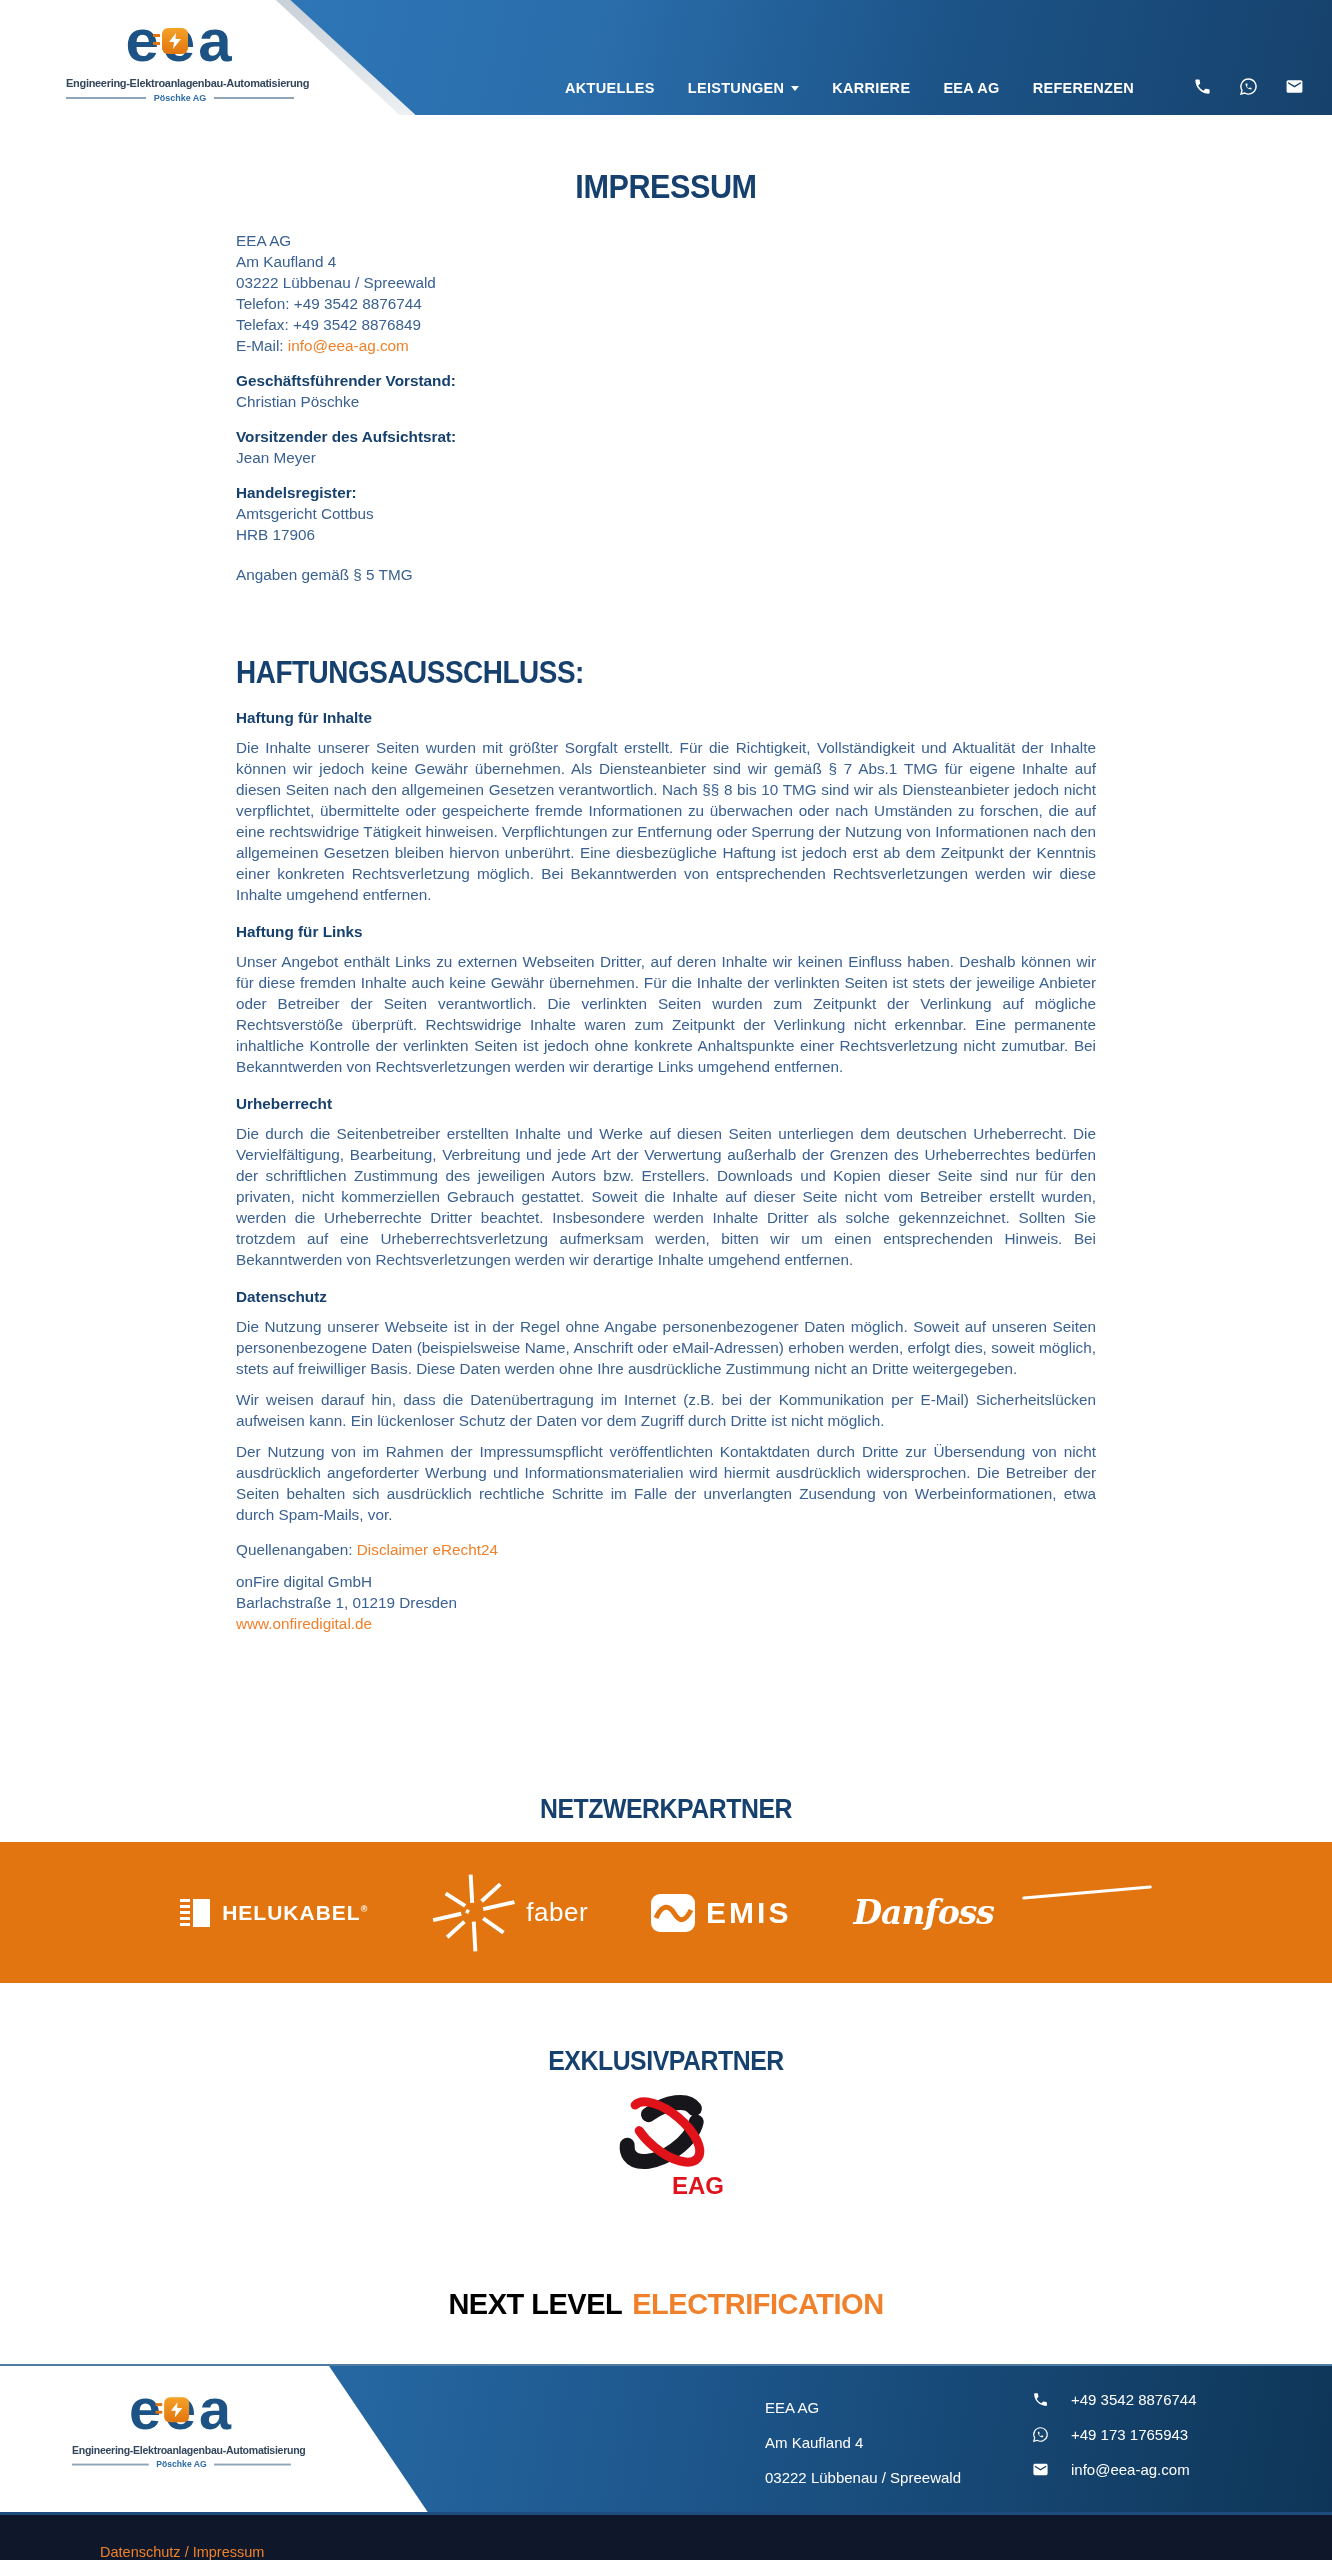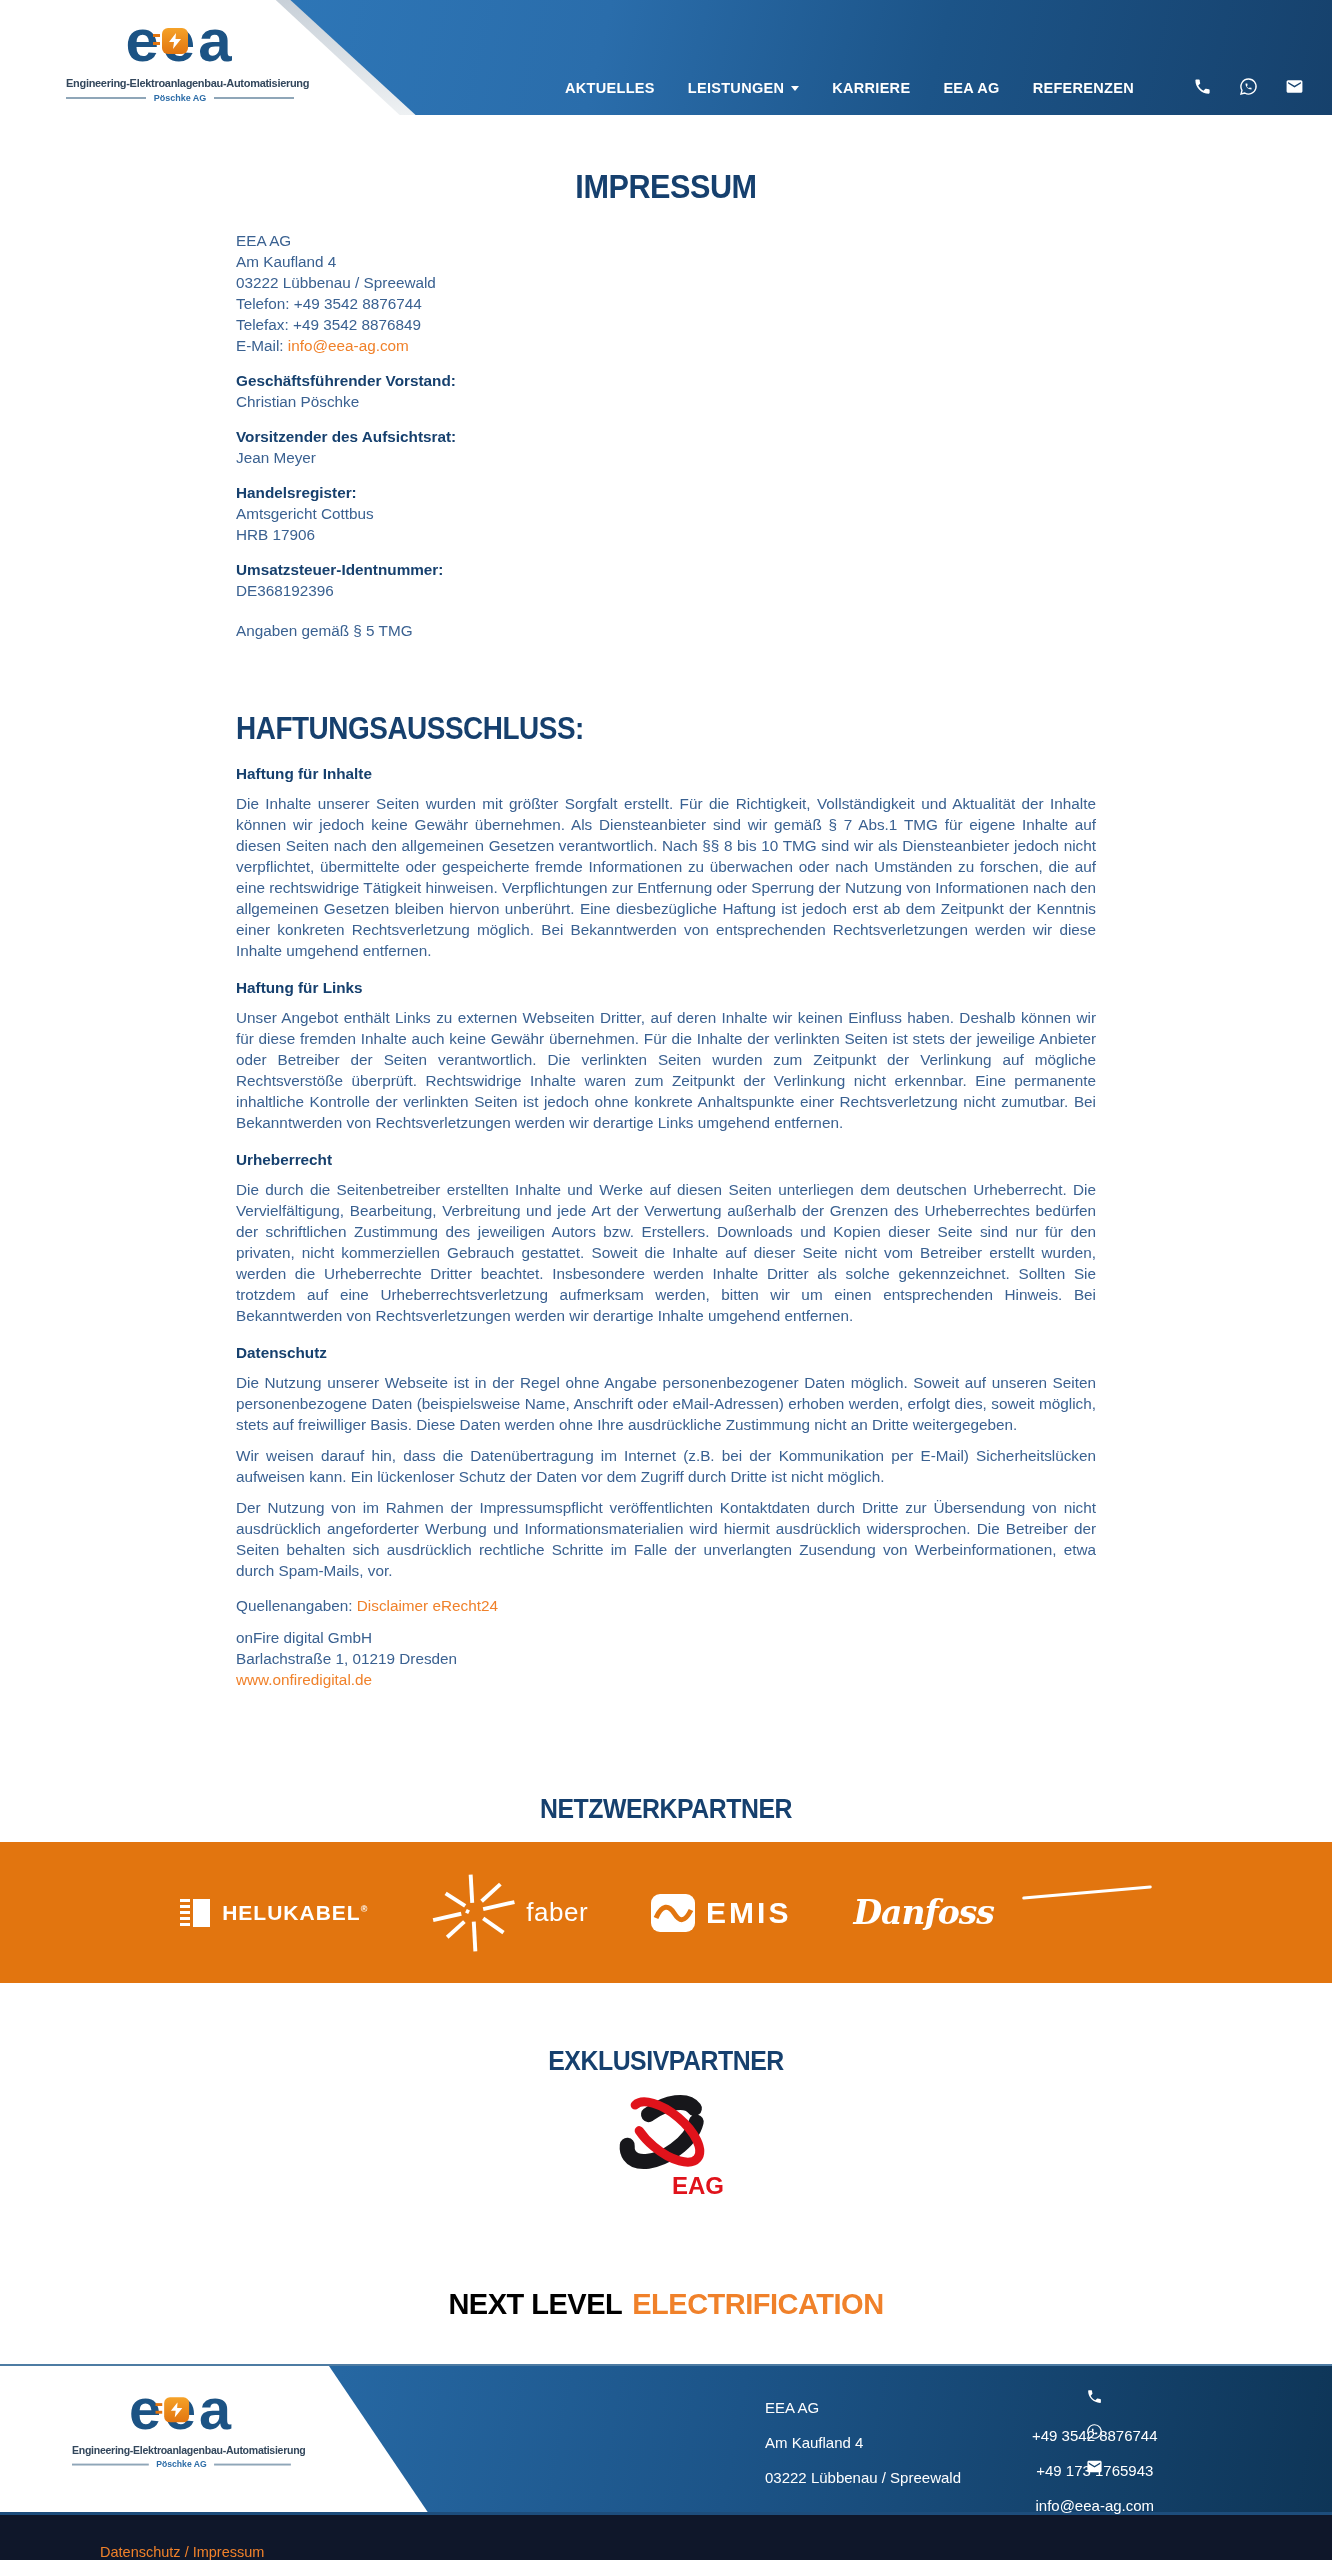--- a/index.html
+++ b/index.html
@@ -104,21 +104,21 @@
   .f-band { position:relative; height:146px;
     background:linear-gradient(100deg,#2E77B8 0%, #1c5488 55%, #0E3557 100%); }
   .f-white { position:absolute; left:0; top:0; width:470px; height:100%;
     background:#fff; clip-path:polygon(0 0, 70% 0, 91% 100%, 0 100%); }
   .logo-footer { position:absolute; left:72px; top:16px; transform:scale(.96);
     transform-origin:left top; }
   .f-company { position:absolute; left:765px; top:24px; color:#fff;
     font-size:15px; line-height:35px; }
   .f-contacts { position:absolute; left:1032px; top:22px; }
   .f-row { display:flex; align-items:center; gap:22px; height:22px;
-    margin-bottom:13px;flex-direction:column; }
+    margin-bottom:13px; }
   .f-ic { display:inline-flex; width:17px; height:17px; }
   .f-ic svg { width:17px; height:17px; }
   .f-val { color:#fff; font-size:15px; }
   .f-bottomline { height:3px; background:#1d4d7c; }
   .strip { position:absolute; top:2515px; left:0; width:100%; height:45px;
     background:#0f172a; display:flex; align-items:flex-end; }
   .strip a { margin-left:100px; font-size:14.5px; color:#F0812A; }
 </style>
 </head>
 <body>
@@ -189,24 +189,20 @@
       <div>Christian Pöschke</div>
     </div>
     <div class="blk">
       <div class="blk-h">Vorsitzender des Aufsichtsrat:</div>
       <div>Jean Meyer</div>
     </div>
     <div class="blk">
       <div class="blk-h">Handelsregister:</div>
       <div>Amtsgericht Cottbus</div>
       <div>HRB 17906</div>
-    </div>
-    <div class="blk">
-      <div class="blk-h">Umsatzsteuer-Identnummer:</div>
-      <div>DE368192396</div>
     </div>
     <div class="note">Angaben gemäß § 5 TMG</div>
   </div>
 
   <h2>HAFTUNGSAUSSCHLUSS:</h2>
 
   <div class="sec-h">Haftung für Inhalte</div>
   <p class="body">Die Inhalte unserer Seiten wurden mit größter Sorgfalt erstellt. Für die Richtigkeit, Vollständigkeit und Aktualität der Inhalte können wir jedoch keine Gewähr übernehmen. Als Diensteanbieter sind wir gemäß § 7 Abs.1 TMG für eigene Inhalte auf diesen Seiten nach den allgemeinen Gesetzen verantwortlich. Nach §§ 8 bis 10 TMG sind wir als Diensteanbieter jedoch nicht verpflichtet, übermittelte oder gespeicherte fremde Informationen zu überwachen oder nach Umständen zu forschen, die auf eine rechtswidrige Tätigkeit hinweisen. Verpflichtungen zur Entfernung oder Sperrung der Nutzung von Informationen nach den allgemeinen Gesetzen bleiben hiervon unberührt. Eine diesbezügliche Haftung ist jedoch erst ab dem Zeitpunkt der Kenntnis einer konkreten Rechtsverletzung möglich. Bei Bekanntwerden von entsprechenden Rechtsverletzungen werden wir diese Inhalte umgehend entfernen.</p>
 
   <div class="sec-h">Haftung für Links</div>

